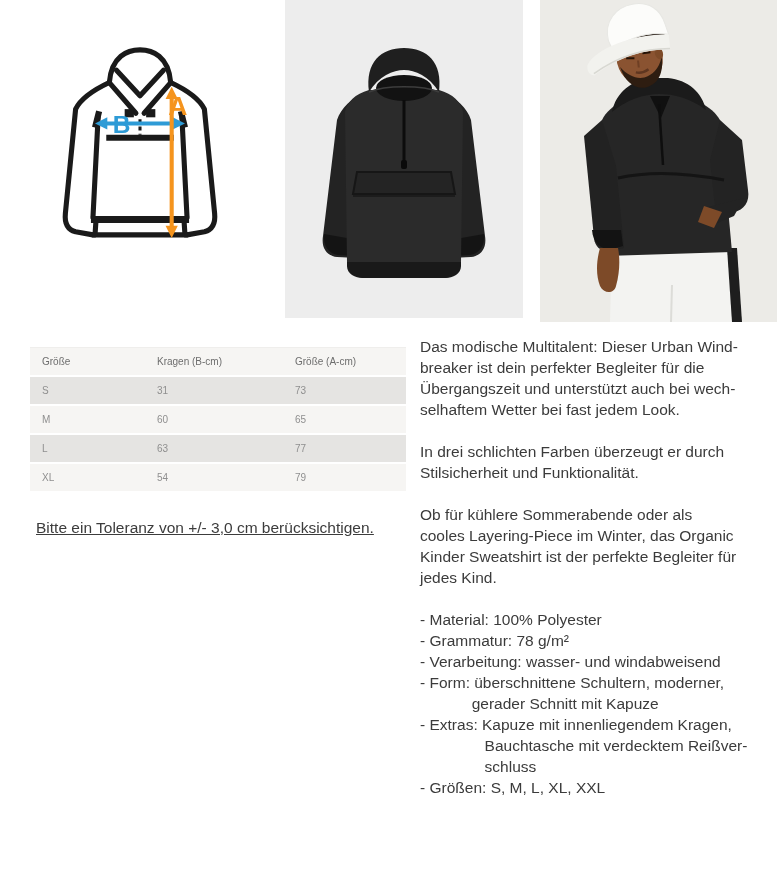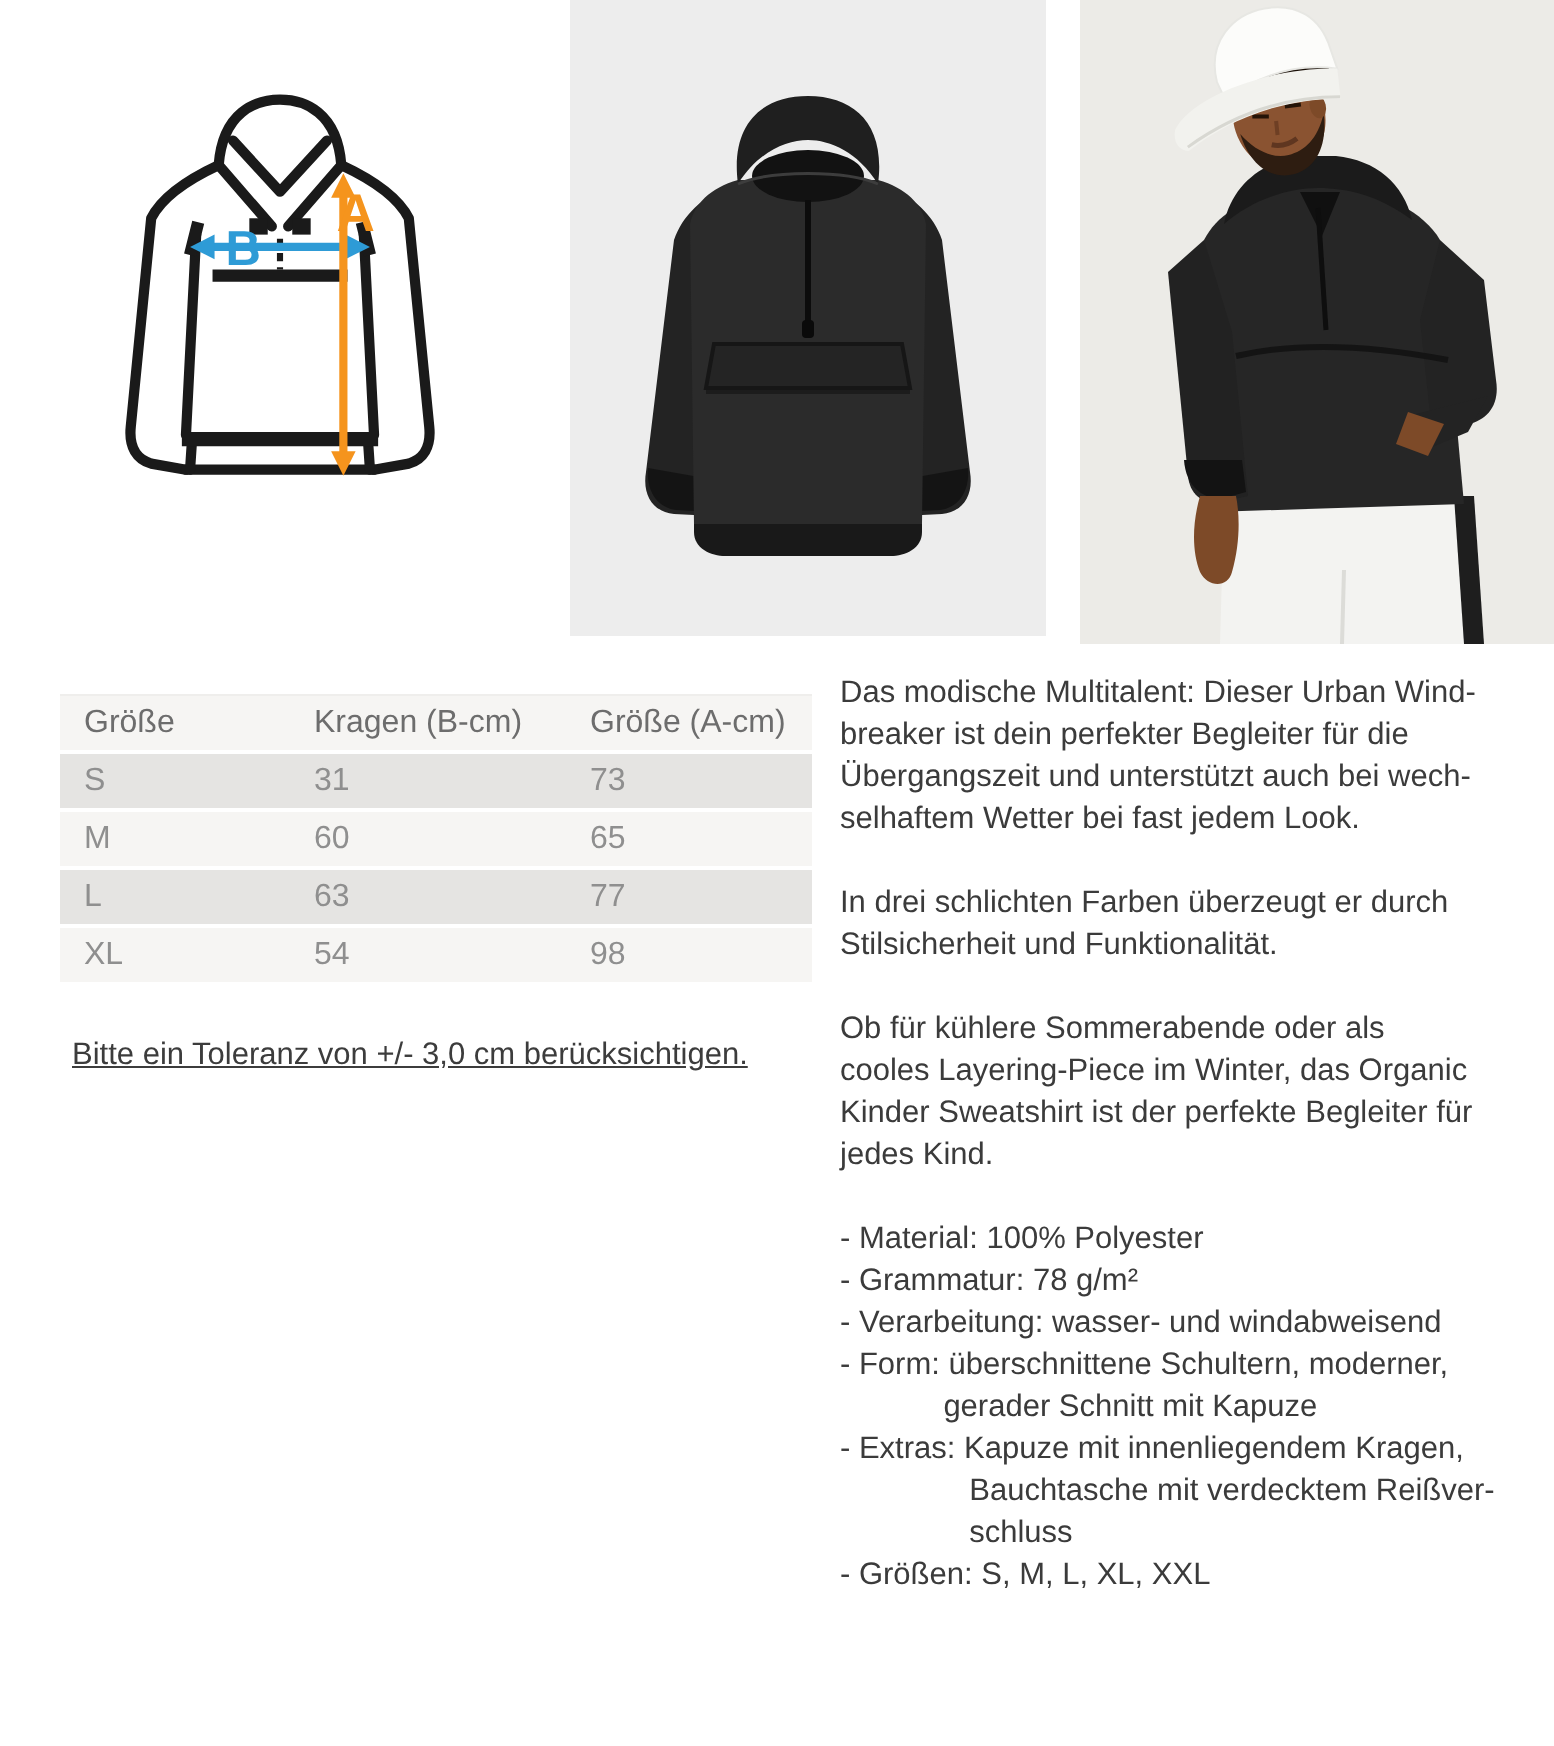--- a/index.html
+++ b/index.html
@@ -7,21 +7,21 @@
           font-family:"Liberation Sans", sans-serif; overflow:hidden; }
 
   
   .diagram      { position:absolute; left:48px;  top:40px; width:184px; height:218px; }
   .product-photo{ position:absolute; left:285px; top:0;    width:238px; height:318px; background:#ededed; }
   .model-photo  { position:absolute; left:540px; top:0;    width:237px; height:322px; background:#ecebe7; }
   .diagram svg, .product-photo svg, .model-photo svg { display:block; width:100%; height:100%; }
 
   
   .size-section { position:absolute; left:30px; top:347px; width:376px; }
-  table.size-table { width:100%; border-collapse:collapse; font-size:16px; table-layout:fixed; }
+  table.size-table { width:100%; border-collapse:collapse; font-size:10px; table-layout:fixed; }
   table.size-table th { background:#f6f5f3; color:#6d6d6d; font-weight:400; text-align:left;
                         height:27px; padding:0 0 0 12px; border-top:1px solid #efeeec; border-bottom:2px solid #ffffff; }
   table.size-table td { color:#8f8f8f; height:27px; padding:0 0 0 12px; border-bottom:2px solid #ffffff; }
   table.size-table tbody tr:nth-child(odd)  { background:#e5e4e2; }
   table.size-table tbody tr:nth-child(even) { background:#f6f5f3; }
   .tolerance { margin:26px 0 0 6px; color:#3c3c3c; font-size:15.5px;text-decoration:underline; }
 
   
   .description { position:absolute; left:420px; top:336px; width:365px;
                  color:#3b3b3b; font-size:15.5px; line-height:21px; }
@@ -169,21 +169,21 @@
           <td>65</td>
         </tr>
         <tr>
           <td>L</td>
           <td>63</td>
           <td>77</td>
         </tr>
         <tr>
           <td>XL</td>
           <td>54</td>
-          <td>98</td>
+          <td>79</td>
         </tr>
       </tbody>
     </table>
     <p class="tolerance">Bitte ein Toleranz von +/- 3,0 cm berücksichtigen.</p>
   </div>
 
   <div class="description">
     <p>Das modische Multitalent: Dieser Urban Wind-
 breaker ist dein perfekter Begleiter für die
 Übergangszeit und unterstützt auch bei wech-

